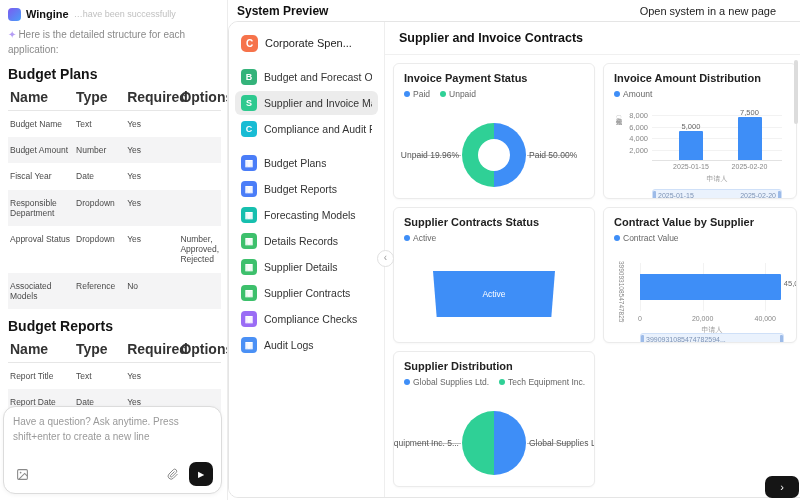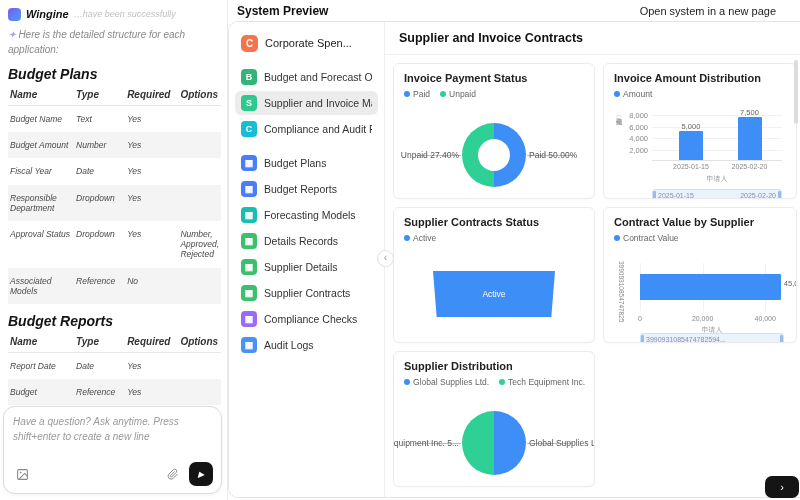--- a/index.html
+++ b/index.html
@@ -1,30 +1,30 @@
 <!DOCTYPE html>
 <html><head>
 <meta charset="utf-8">
 <style>
   * { margin:0; padding:0; box-sizing:border-box; }
   html,body { background:#fff; }
   body { font-family:"Liberation Sans", sans-serif; }
   .stage { position:relative; width:800px; height:500px; background:#fff; overflow:hidden; }
 
   
-  .chat { position:absolute; left:0; top:0; width:228px; height:500px; border-right:1px solid #ececec; padding:6px 6px 0 8px; overflow:hidden; background:#fff;font-style:italic; }
+  .chat { position:absolute; left:0; top:0; width:228px; height:500px; border-right:1px solid #ececec; padding:6px 6px 0 8px; overflow:hidden; background:#fff; }
   .brand-row { display:flex; align-items:center; gap:5px; height:16px; overflow:hidden; }
   .logo { width:13px; height:13px; border-radius:4px; background:linear-gradient(135deg,#7b5cf0,#4a9df8); flex:0 0 auto; }
   .brand { font-size:11px; font-weight:bold; color:#111; white-space:nowrap; }
   .note { font-size:9px; color:#c0c0c0; white-space:nowrap; overflow:hidden; }
   .intro { margin-top:5px; font-size:10px; color:#8a8a8a; line-height:1.5; }
   .sparkle { color:#b59df5; margin-right:2px; }
   .tbl-title { font-size:14px; font-weight:bold; color:#141414; margin:9px 0 2px; }
   table.grid { width:100%; border-collapse:collapse; table-layout:fixed; }
-  .grid th { font-size:10px; text-align:left; font-weight:bold; color:#333; padding:5px 2px; border-bottom:1px solid #e6e6e6; }
+  .grid th { font-size:14px; text-align:left; font-weight:bold; color:#333; padding:5px 2px; border-bottom:1px solid #e6e6e6; }
   .grid th:nth-child(1){width:31%} .grid th:nth-child(2){width:24%}
   .grid th:nth-child(3){width:25%} .grid th:nth-child(4){width:20%}
   .grid td { font-size:8.5px; color:#4a4a4a; padding:8px 2px; vertical-align:top; line-height:1.2; }
   .grid tbody tr:nth-child(even){ background:#f4f4f5; }
 
   .composer { position:absolute; left:3px; right:5px; bottom:6px; height:88px; background:#fff; border:1px solid #dcdcdc; border-radius:12px; padding:8px 9px; box-shadow:0 1px 4px rgba(0,0,0,.05); }
   .composer .ph { font-size:10px; color:#9a9a9a; line-height:1.45; }
   .c-icons { position:absolute; left:9px; right:8px; bottom:7px; display:flex; align-items:center; }
   .c-icons .spacer { flex:1; }
   .icon-btn { display:flex; align-items:center; justify-content:center; width:18px; height:18px; cursor:pointer; }
@@ -168,20 +168,26 @@
         <table class="grid">
           <thead>
             <tr>
               <th>Name</th>
               <th>Type</th>
               <th>Required</th>
               <th>Options</th>
             </tr>
           </thead>
           <tbody>
+            <tr>
+              <td>Report Title</td>
+              <td>Text</td>
+              <td>Yes</td>
+              <td></td>
+            </tr>
             <tr>
               <td>Report Date</td>
               <td>Date</td>
               <td>Yes</td>
               <td></td>
             </tr>
             <tr>
               <td>Budget</td>
               <td>Reference</td>
               <td>Yes</td>
@@ -287,21 +293,21 @@
                   <span class="lg-dot" style="background: rgb(47, 208, 150);"></span>
                   <span class="lg-name">Unpaid</span>
                 </span>
               </div>
               <div class="cbody">
                 <div class="circle" style="background: conic-gradient(rgb(62, 142, 247) 0deg, rgb(62, 142, 247) 50%, rgb(47, 208, 150) 50%, rgb(47, 208, 150) 100%);">
                   <div class="hole"></div>
                 </div>
                 <div class="lead l"></div>
                 <div class="lead r"></div>
-                <div class="plabel l">Unpaid 27.40%</div>
+                <div class="plabel l">Unpaid 19.96%</div>
                 <div class="plabel r">Paid 50.00%</div>
               </div>
             </div>
             <div class="card">
               <div class="card-title">Invoice Amount Distribution</div>
               <div class="legend">
                 <span class="lg-item">
                   <span class="lg-dot" style="background: rgb(62, 142, 247);"></span>
                   <span class="lg-name">Amount</span>
                 </span>

